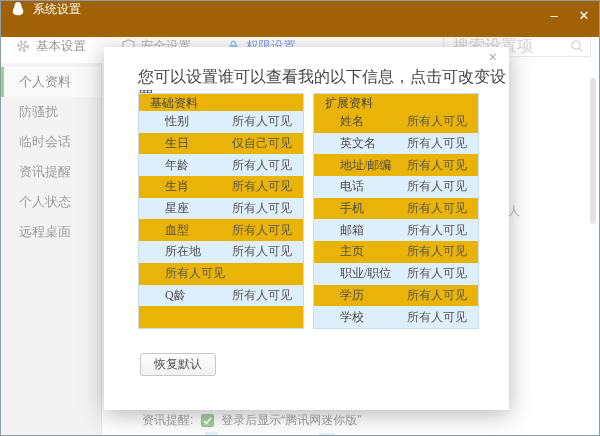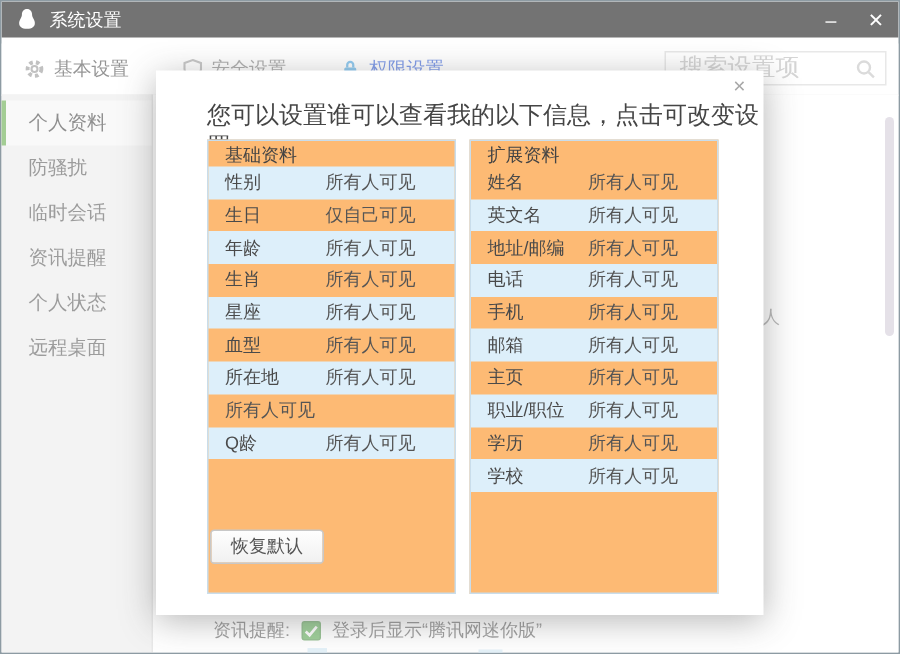--- a/index.html
+++ b/index.html
@@ -3,21 +3,21 @@
 <meta charset="utf-8">
 <style>
   html,body { margin:0; padding:0; background:#cfd6da; }
   #app {
     width:600px; height:436px; position:relative; margin:0 auto;
     font-family:"Liberation Sans", sans-serif;
     background:#fff; border:1px solid #8d9ba3; box-sizing:border-box; overflow:hidden;
     -webkit-font-smoothing:antialiased;
   }
   
-  .titlebar { position:absolute; left:0; top:0; right:0; height:24px; background:#737373; display:flex; align-items:center; z-index:20; }
+  .titlebar { position:absolute; left:0; top:0; right:0; height:36px; background:#a16207; display:flex; align-items:flex-start; z-index:20; }
   .qq-logo { margin-left:9px; display:flex; }
   .win-title { color:#fff; font-size:12px; margin-left:7px; }
   .win-btns { margin-left:auto; display:flex; }
   .win-btn { width:30px; height:28px; color:#fff; display:flex; align-items:center; justify-content:center; font-size:13px; cursor:pointer; }
   
   .body { position:absolute; top:28px; left:0; right:0; bottom:0; }
   .toolbar { position:absolute; top:0; left:0; right:0; height:34px; background:#fff; border-bottom:1px solid #e2e2e2; display:flex; align-items:center; z-index:1; }
   .tabs { display:flex; margin-left:15px; gap:36px; }
   .tab { display:flex; align-items:center; gap:6px; font-size:12.5px; color:#6f6f6f; cursor:pointer; white-space:nowrap; }
   .tab.em-dark { color:#3f3f3f; }
@@ -37,23 +37,23 @@
   .checkbox { width:13px; height:13px; background:#52a949; border:1px solid #479240; border-radius:2px; margin-left:8px; margin-right:7px; display:flex; align-items:center; justify-content:center; cursor:pointer; box-sizing:border-box; }
   .frag1 { position:absolute; left:103px; top:369px; width:13px; height:5px; background:#cfe7f5; }
   .frag2 { position:absolute; left:217px; top:370px; width:16px; height:4px; background:#cfe7f5; }
   
   .overlay { position:absolute; left:0; top:0; right:0; bottom:0; background:rgba(255,255,255,0.45); z-index:5; pointer-events:none; }
   
   .modal { position:absolute; left:103px; top:18px; width:405px; height:363px; background:#fff; box-shadow:0 4px 22px rgba(60,60,60,0.38); z-index:10; }
   .modal-close { position:absolute; top:3px; right:12px; font-size:14px; color:#a8a8a8; cursor:pointer; line-height:14px; }
   .instruction { position:absolute; left:34px; top:20px; font-size:16px; color:#454545; }
   .tables { position:absolute; left:34px; top:46px; display:flex; gap:9px; }
-  .ptable { width:166px; height:303px; border:1px solid #c9ddeb; box-sizing:border-box; font-size:12px; background:#fdba74; }
+  .ptable { width:166px; height:236px; border:1px solid #c9ddeb; box-sizing:border-box; font-size:12px; background:#eab308;font-family:Liberation Serif, serif; }
   .thead { height:17px; line-height:19px; padding-left:11px; color:#444; }
-  .trow { height:21.7px; display:flex; align-items:center; padding-left:11px; color:#4a4a4a; box-sizing:border-box; }
+  .trow { height:21.7px; display:flex; align-items:center; padding-left:26px; color:#4a4a4a; box-sizing:border-box; }
   .trow.blue { background:#ddeffa; }
   .fld { width:67px; flex:none; }
   .vis { color:#555; cursor:pointer; }
   .restore-btn { position:absolute; left:36px; top:306px; height:23px; padding:0 13px; font-size:12px; color:#555;
     background:linear-gradient(#fefefe,#f1f1f1); border:1px solid #c8c8c8; border-radius:3px; cursor:pointer; font-family:inherit; }
 </style>
 </head>
 <body>
 
 <div id="app">

